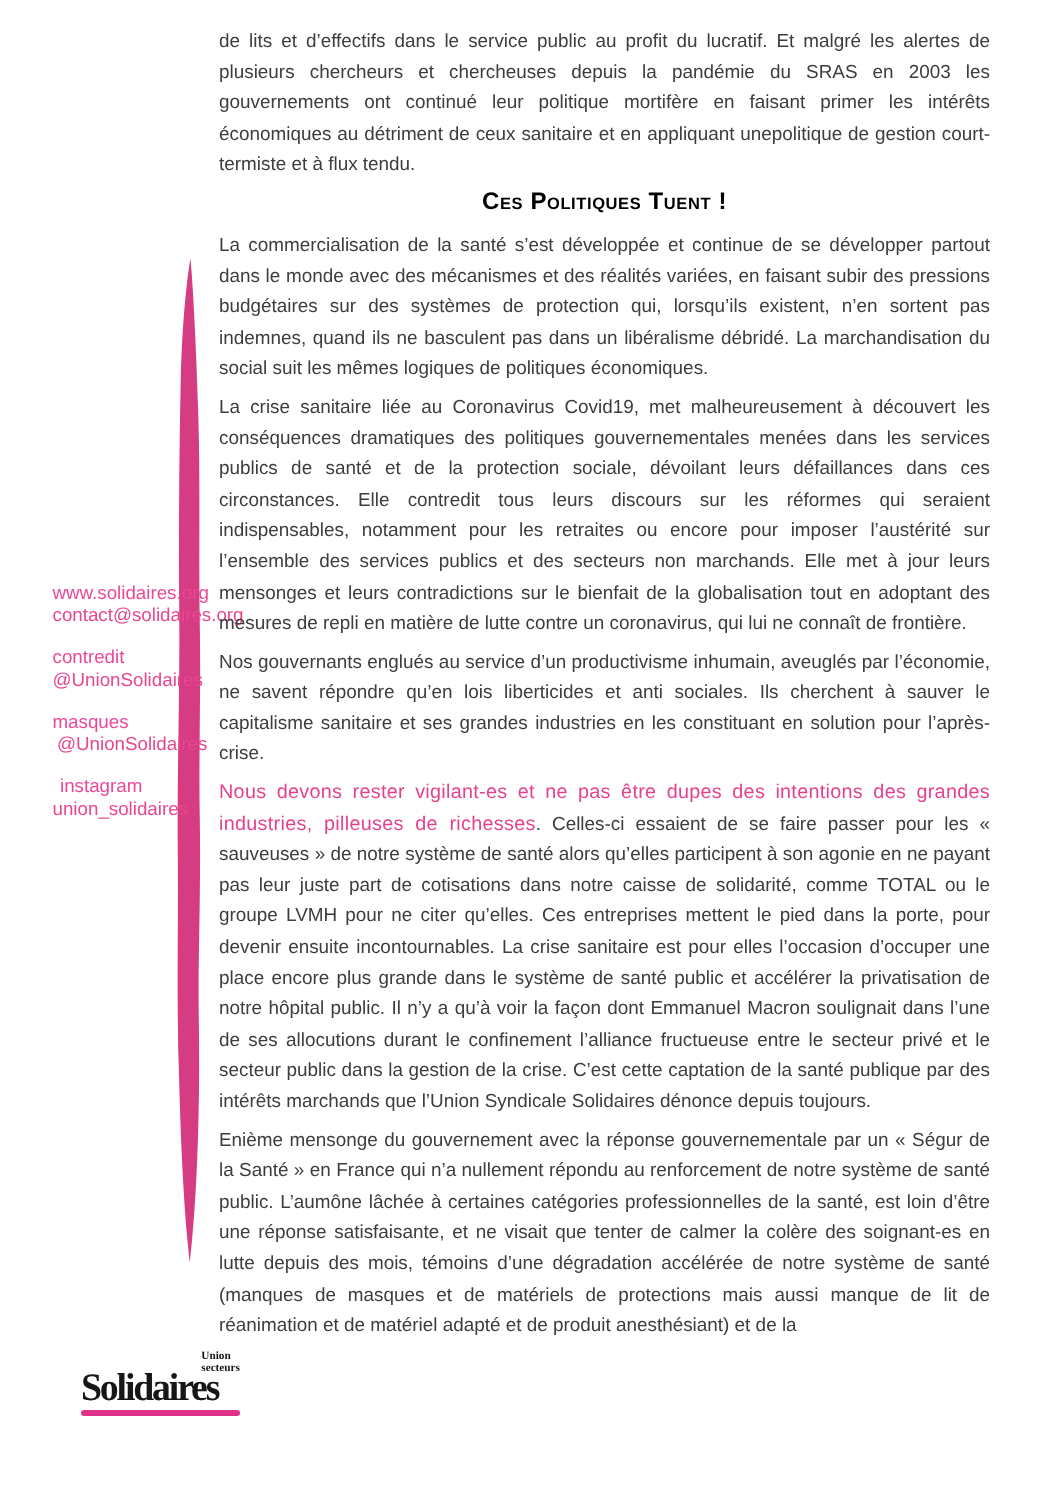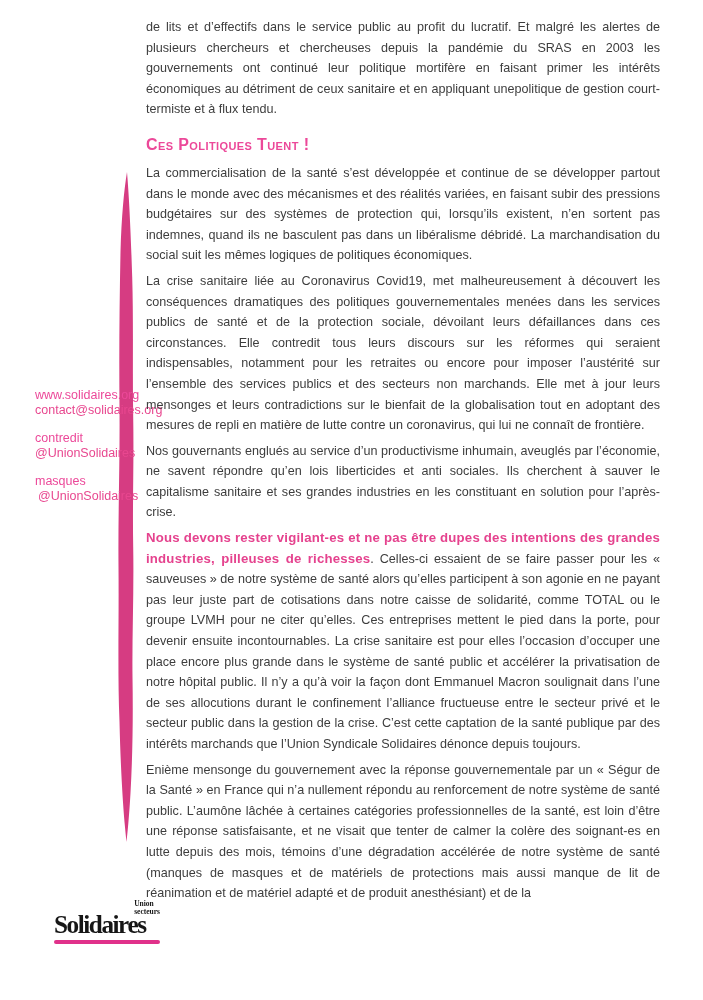--- a/index.html
+++ b/index.html
@@ -20,30 +20,31 @@
     width: 514px;
   }
   .content p {
     margin: 0 0 5px 0;
     font-size: 12.6px;
     line-height: 20.6px;
     text-align: justify;
     color: #3d3d3d;
   }
   .section-heading {
-    margin: 16px 0 9px 0;
+    margin: 6px 0 9px 0;
     font-variant: small-caps;
     font-weight: bold;
     font-size: 16px;
     letter-spacing: 0.4px;
-    color: #ec4899;
+    color: #000000;
+    text-align: center;
   }
   .highlight {
     color: #e5428e;
-    font-weight: bold;
+    font-weight: normal;
     font-size: 13.2px;
     letter-spacing: 0.2px;
   }
 
   
   .sidebar {
     position: absolute;
     left: 35px;
     top: 388px;
     width: 105px;
@@ -131,20 +132,24 @@
     <div class="sb-line sb-pink">contact@solidaires.org</div>
   </div>
   <div class="sb-group">
     <div class="sb-line sb-black">contredit</div>
     <div class="sb-line sb-pink">@UnionSolidaires</div>
   </div>
   <div class="sb-group">
     <div class="sb-line sb-black">masques</div>
     <div class="sb-line sb-pink indent-3">@UnionSolidaires</div>
   </div>
+  <div class="sb-group">
+    <div class="sb-line sb-black indent-5">instagram</div>
+    <div class="sb-line sb-pink">union_solidaires</div>
+  </div>
 </aside>
 
 <main class="content">
   <p>de lits et d’effectifs dans le service public au profit du lucratif. Et malgré les alertes de plusieurs chercheurs et chercheuses depuis la pandémie du SRAS en 2003 les gouvernements ont continué leur politique mortifère en faisant primer les intérêts économiques au détriment de ceux sanitaire et en appliquant unepolitique de gestion court-termiste et à flux tendu.</p>
   <h2 class="section-heading">Ces Politiques Tuent !</h2>
   <p>La commercialisation de la santé s’est développée et continue de se développer partout dans le monde avec des mécanismes et des réalités variées, en faisant subir des pressions budgétaires sur des systèmes de protection qui, lorsqu’ils existent, n’en sortent pas indemnes, quand ils ne basculent pas dans un libéralisme débridé. La marchandisation du social suit les mêmes logiques de politiques économiques.</p>
   <p>La crise sanitaire liée au Coronavirus Covid19, met malheureusement à découvert les conséquences dramatiques des politiques gouvernementales menées dans les services publics de santé et de la protection sociale, dévoilant leurs défaillances dans ces circonstances. Elle contredit tous leurs discours sur les réformes qui seraient indispensables, notamment pour les retraites ou encore pour imposer l’austérité sur l’ensemble des services publics et des secteurs non marchands. Elle met à jour leurs mensonges et leurs contradictions sur le bienfait de la globalisation tout en adoptant des mesures de repli en matière de lutte contre un coronavirus, qui lui ne connaît de frontière.</p>
   <p>Nos gouvernants englués au service d’un productivisme inhumain, aveuglés par l’économie, ne savent répondre qu’en lois liberticides et anti sociales. Ils cherchent à sauver le capitalisme sanitaire et ses grandes industries en les constituant en solution pour l’après-crise.</p>
   <p><span class="highlight">Nous devons rester vigilant-es et ne pas être dupes des intentions des grandes industries, pilleuses de richesses</span><span>. Celles-ci essaient de se faire passer pour les « sauveuses » de notre système de santé alors qu’elles participent à son agonie en ne payant pas leur juste part de cotisations dans notre caisse de solidarité, comme TOTAL ou le groupe LVMH pour ne citer qu’elles. Ces entreprises mettent le pied dans la porte, pour devenir ensuite incontournables. La crise sanitaire est pour elles l’occasion d’occuper une place encore plus grande dans le système de santé public et accélérer la privatisation de notre hôpital public. Il n’y a qu’à voir la façon dont Emmanuel Macron soulignait dans l’une de ses allocutions durant le confinement l’alliance fructueuse entre le secteur privé et le secteur public dans la gestion de la crise. C’est cette captation de la santé publique par des intérêts marchands que l’Union Syndicale Solidaires dénonce depuis toujours.</span></p>
   <p>Enième mensonge du gouvernement avec la réponse gouvernementale par un « Ségur de la Santé » en France qui n’a nullement répondu au renforcement de notre système de santé public. L’aumône lâchée à certaines catégories professionnelles de la santé, est loin d’être une réponse satisfaisante, et ne visait que tenter de calmer la colère des soignant-es en lutte depuis des mois, témoins d’une dégradation accélérée de notre système de santé (manques de masques et de matériels de protections mais aussi manque de lit de réanimation et de matériel adapté et de produit anesthésiant) et de la</p>

